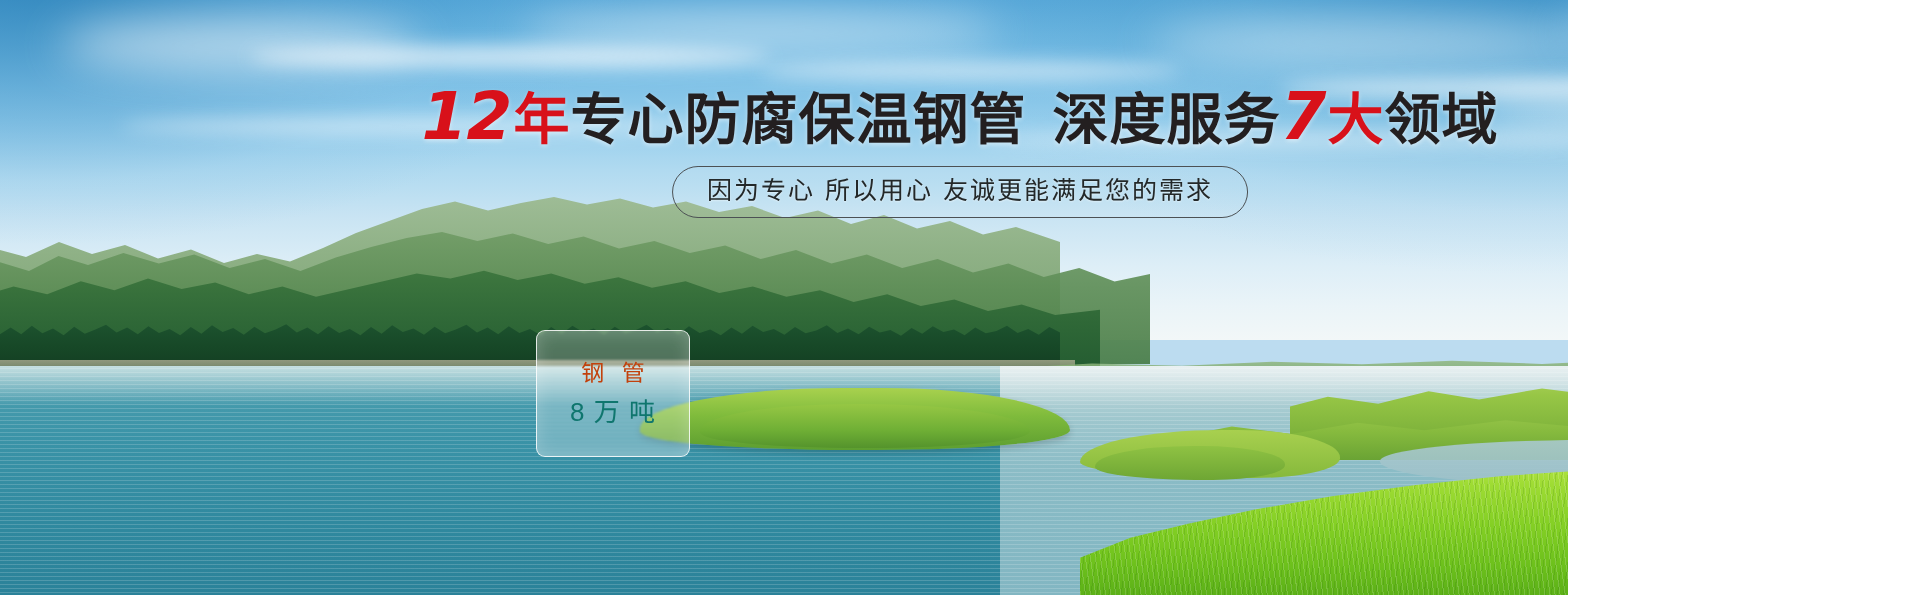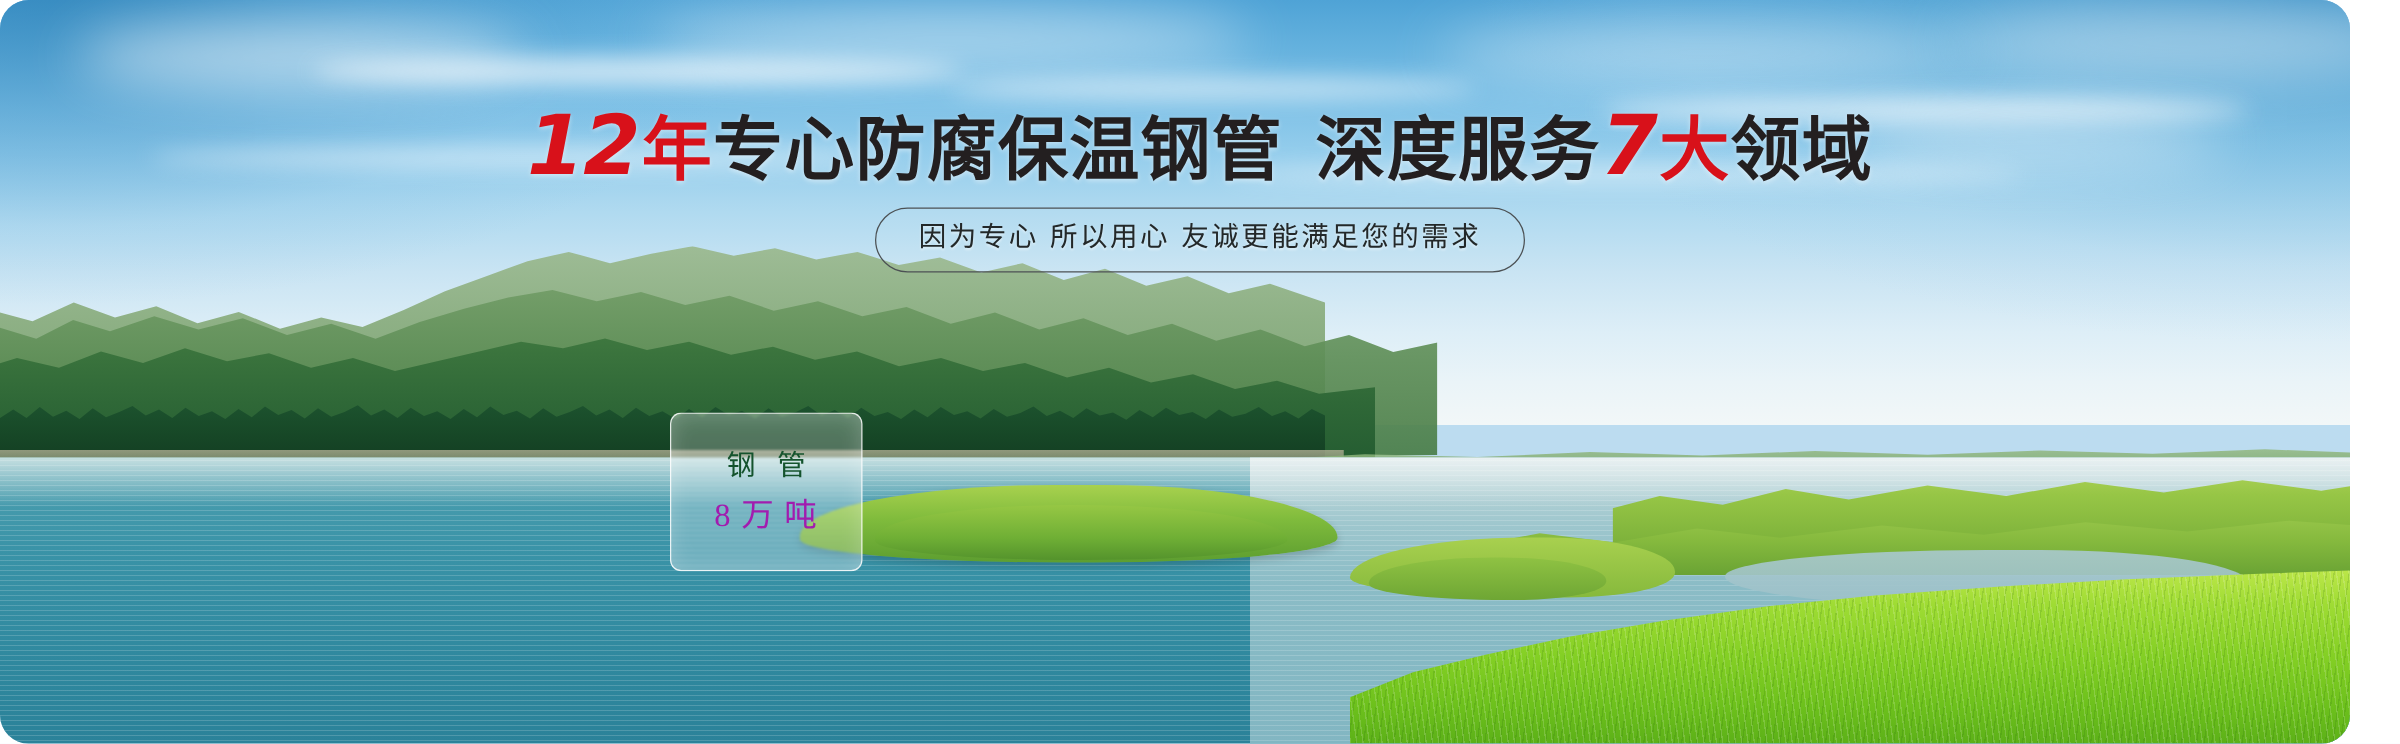--- a/index.html
+++ b/index.html
@@ -1,25 +1,24 @@
 <!DOCTYPE html>
 <html lang="zh-CN"><head>
 <meta charset="utf-8">
 <title>Banner</title>
 <style>
   html,body{margin:0;padding:0;background:#fff;}
   body{font-family:"Liberation Sans","DejaVu Sans",sans-serif;}
 
   .banner{
     position:relative;
-    width:1880px;
+    width:1568px;
     height:595px;
     overflow:hidden;
     background:#bcdcf0;
-    border-radius:23px;
   }
 
   
   .sky{
     position:absolute;left:0;top:0;width:1920px;height:340px;
     background:linear-gradient(180deg,
       #4fa3d6 0%,
       #62b0dd 10%,
       #79bee5 22%,
       #94cdec 36%,
@@ -245,21 +244,21 @@
   }
   .headline .gapsp{display:inline-block;width:26px;}
 
   .subpill{
     position:absolute;top:166px;left:50%;transform:translateX(-50%);
     padding:9px 34px 11px;
     border:1.5px solid #4c5154;
     border-radius:26px;
     color:#232829;
     font-family:"DejaVu Sans","Liberation Sans",sans-serif;
-    font-size:22px;
+    font-size:25px;
     line-height:30px;
     letter-spacing:2px;
     white-space:nowrap;
     background:rgba(255,255,255,.04);
     text-shadow:0 1px 2px rgba(255,255,255,.5);
   }
 
   .cards{
     position:absolute;top:330px;left:536px;
     display:flex;
@@ -273,31 +272,31 @@
     background:rgba(255,255,255,.26);
     backdrop-filter:blur(1px);
     display:flex;
     flex-direction:column;
     align-items:center;
     justify-content:center;
     gap:14px;
     box-shadow:inset 0 0 18px rgba(255,255,255,.22);
   }
   .card .c-title{
-    color:#14532d;
+    color:#c2410c;
     font-family:"DejaVu Sans","Liberation Sans",sans-serif;
     font-size:23px;
     line-height:24px;
     letter-spacing:5px;
     text-indent:5px;
     font-weight:400;
   }
   .card .c-value{
-    color:#a21caf;
-    font-family:Liberation Serif, serif;
+    color:#0f766e;
+    font-family:Liberation Sans, sans-serif;
     font-size:26px;
     line-height:27px;
     letter-spacing:1px;
     font-weight:400;
     white-space:nowrap;
   }
   .card .c-value sup{font-size:15px;vertical-align:super;line-height:0;}
 </style>
 </head>
 <body>

